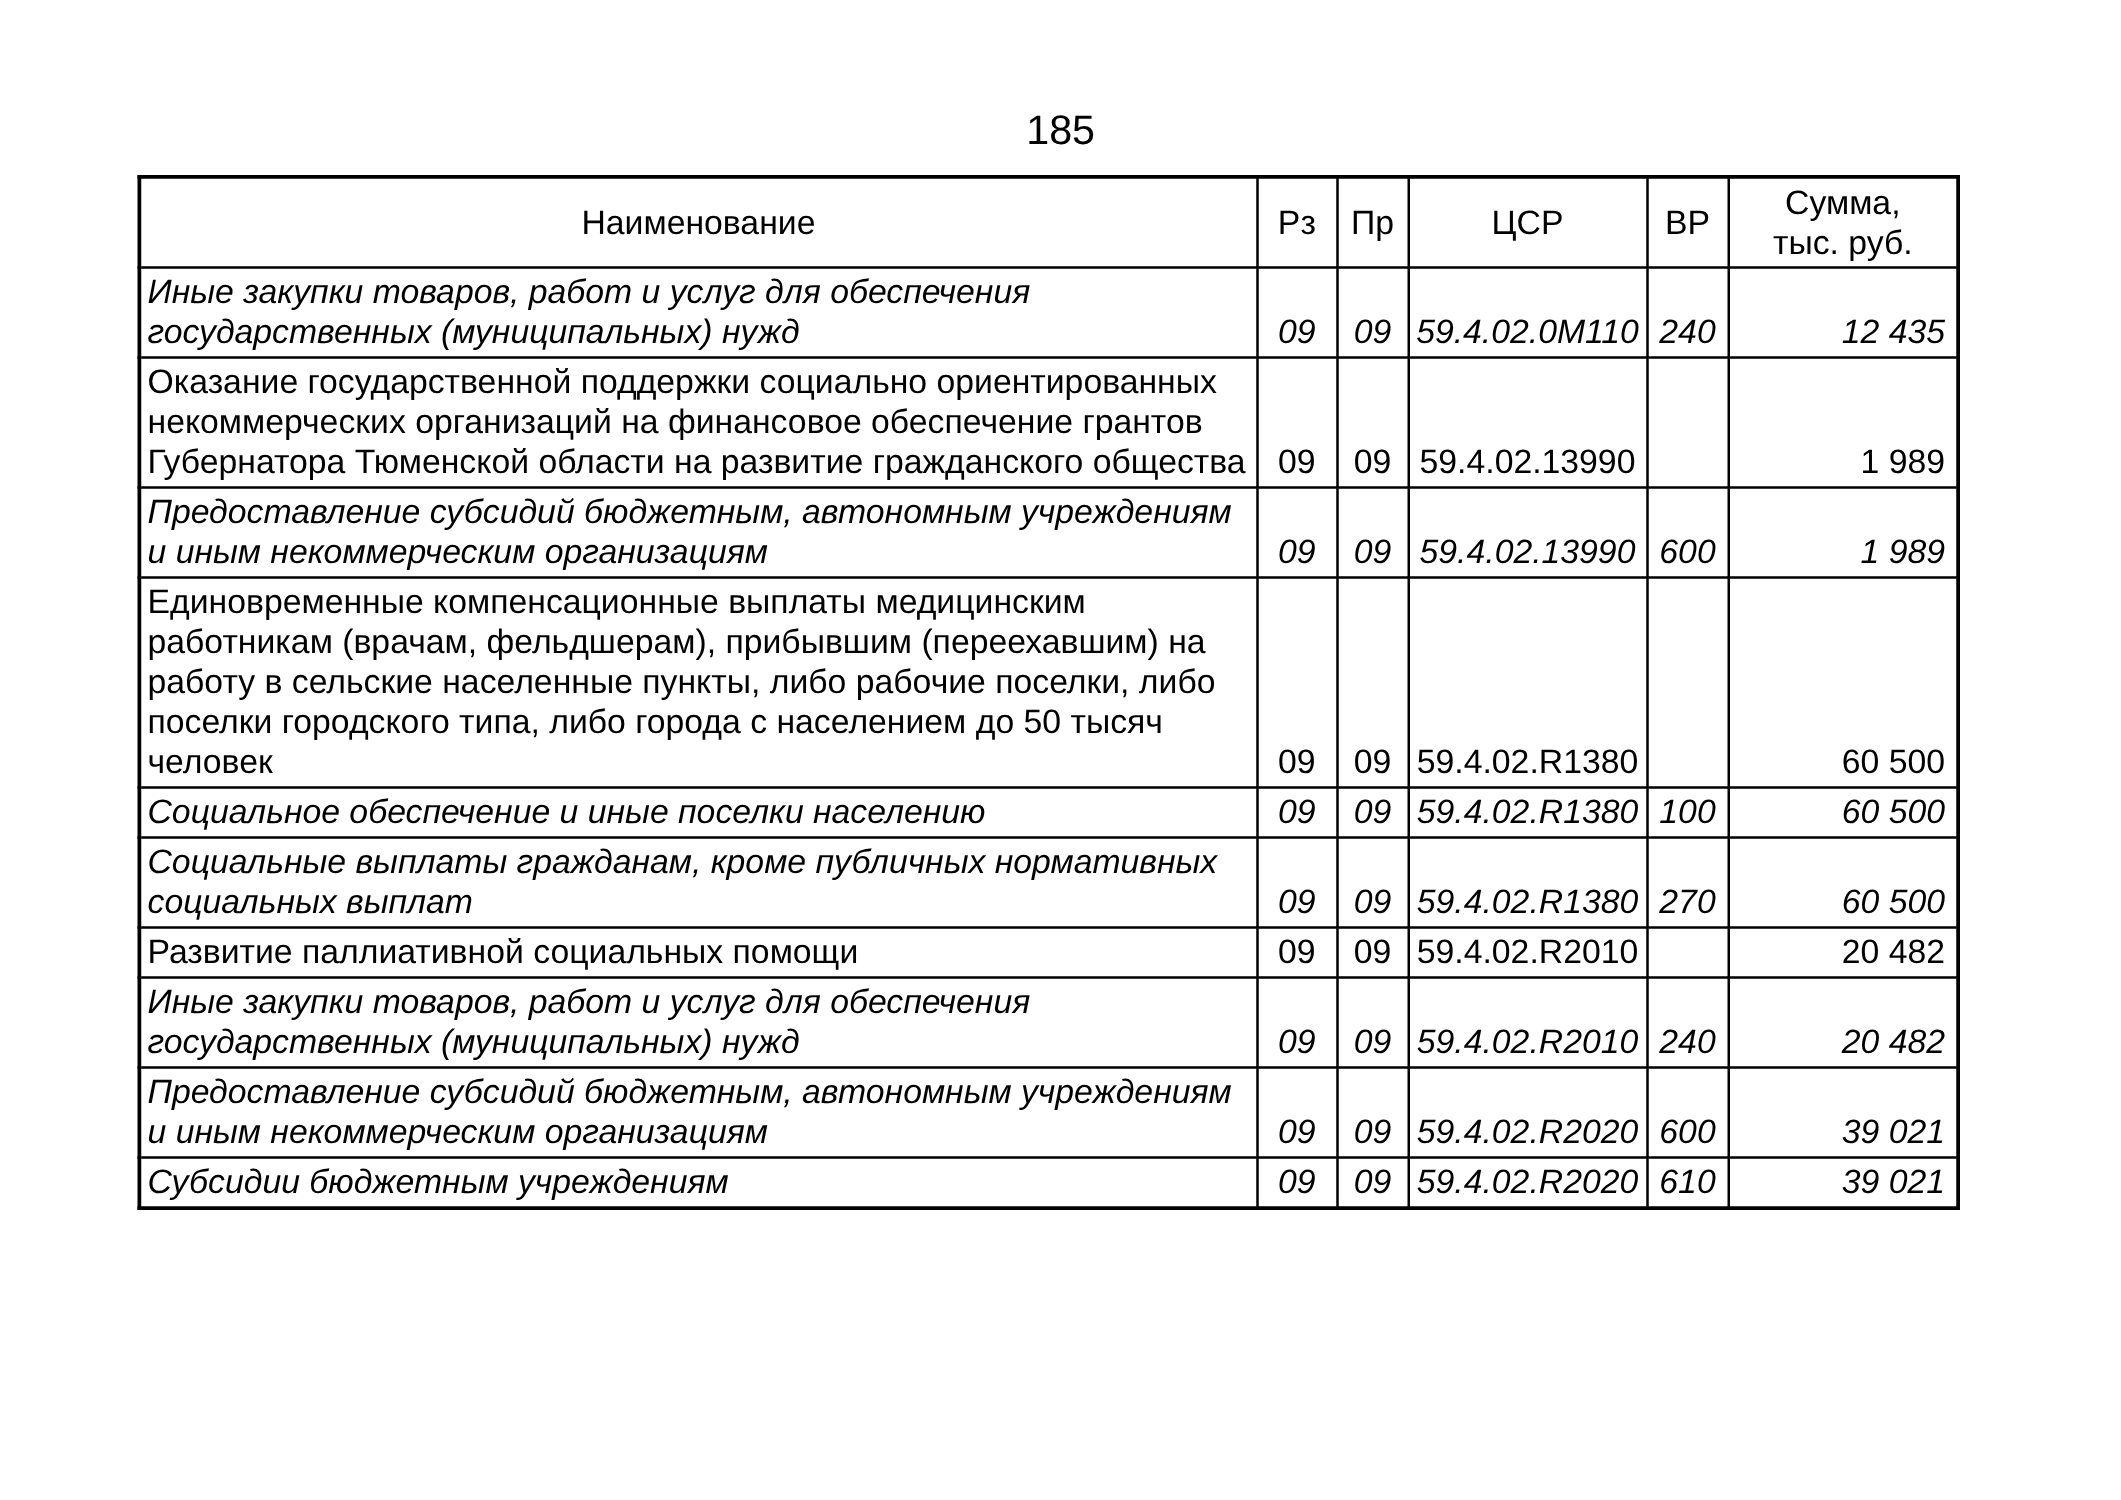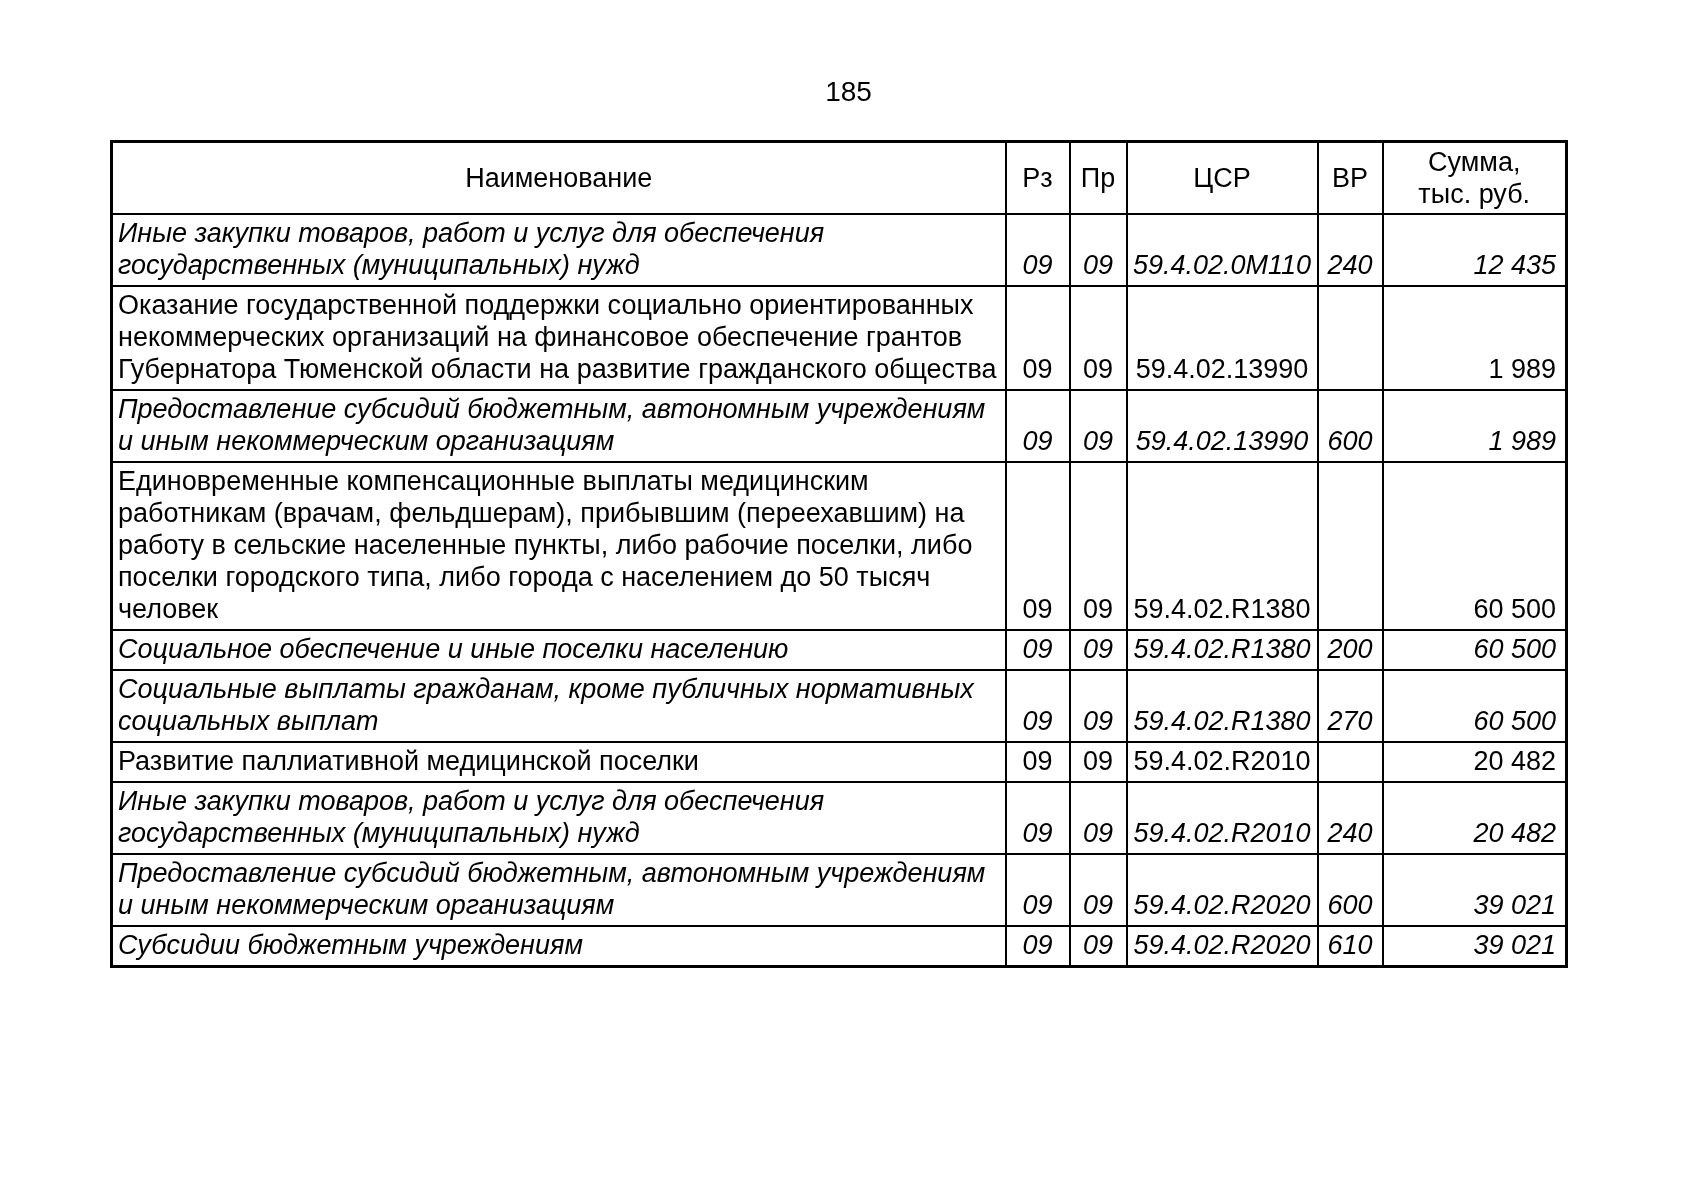--- a/index.html
+++ b/index.html
@@ -11,25 +11,25 @@
     position: relative;
     width: 1697px;
     height: 1200px;
     background: #ffffff;
     color: #000000;
     font-family: "Liberation Sans", sans-serif;
     overflow: hidden;
   }
   .page-number {
     position: absolute;
-    top: 76px;
+    top: 88px;
     left: 0;
     width: 100%;
     text-align: center;
-    font-size: 28px;
+    font-size: 33px;
     line-height: 32px;
   }
   table.budget {
     position: absolute;
     top: 140px;
     left: 110px;
     width: 1455px;
     border-collapse: collapse;
     table-layout: fixed;
     border: 3px solid #000000;
@@ -136,35 +136,35 @@
     <td class="c-num">59.4.02.R1380</td>
     <td class="c-num"></td>
     <td class="c-sum">60 500</td>
   </tr>
 
   <tr class="italic">
     <td class="c-name">Социальное обеспечение и иные поселки населению</td>
     <td class="c-num">09</td>
     <td class="c-num">09</td>
     <td class="c-num">59.4.02.R1380</td>
-    <td class="c-num">200</td>
+    <td class="c-num">100</td>
     <td class="c-sum">60 500</td>
   </tr>
 
   <tr class="italic">
     <td class="c-name">Социальные выплаты гражданам, кроме публичных нормативных социальных выплат</td>
     <td class="c-num">09</td>
     <td class="c-num">09</td>
     <td class="c-num">59.4.02.R1380</td>
     <td class="c-num">270</td>
     <td class="c-sum">60 500</td>
   </tr>
 
   <tr>
-    <td class="c-name">Развитие паллиативной медицинской поселки</td>
+    <td class="c-name">Развитие паллиативной социальных помощи</td>
     <td class="c-num">09</td>
     <td class="c-num">09</td>
     <td class="c-num">59.4.02.R2010</td>
     <td class="c-num"></td>
     <td class="c-sum">20 482</td>
   </tr>
 
 
   <tr class="italic">
     <td class="c-name">Иные закупки товаров, работ и услуг для обеспечения государственных (муниципальных) нужд</td>

